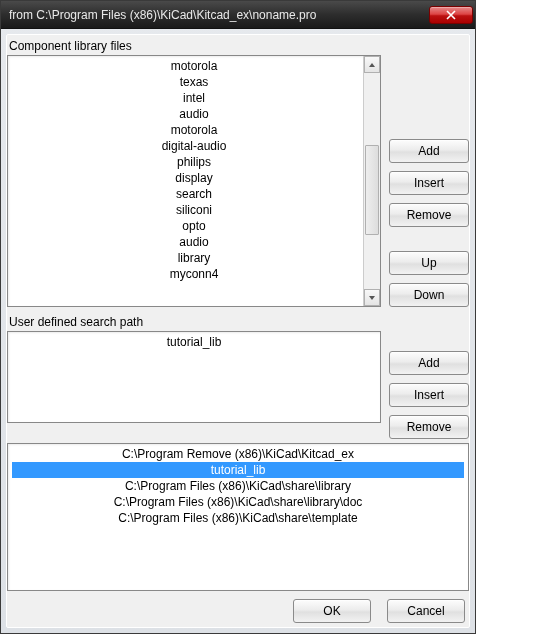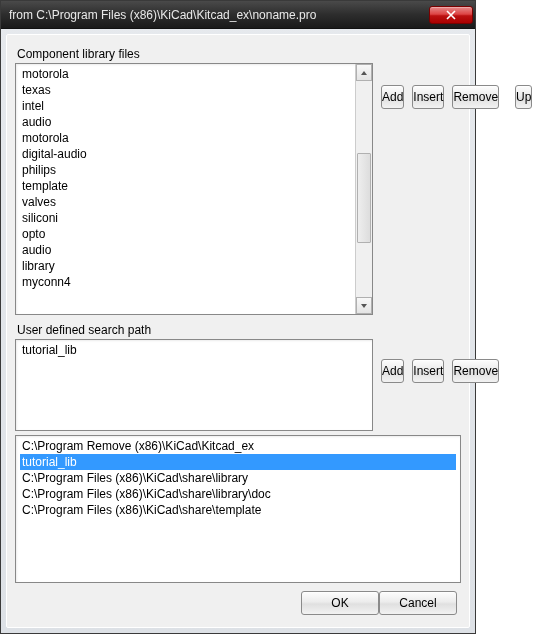--- a/index.html
+++ b/index.html
@@ -41,21 +41,20 @@
   border-radius: 3px;
   display: flex;
   align-items: center;
   justify-content: center;
   cursor: pointer;
   box-shadow: inset 0 1px 0 rgba(255,255,255,0.3);
 }
 .close-btn svg { width: 10px; height: 10px; }
 .content {
   flex: 1;
-  padding: 8px;
   display: flex;
   flex-direction: column;
   background: #f0f0f0;
   border: 1px solid #fff;
   margin: 5px;
   border-radius: 2px;
 }
 .section-label {
   font-size: 12px;
   color: #000;
@@ -80,20 +79,21 @@
   padding: 2px 4px;
   height: 100%;
   overflow: hidden;
 }
 .list-item {
   font-size: 12px;
   line-height: 16px;
   padding: 0 2px;
   cursor: default;
   white-space: nowrap;
+  text-align: center;
 }
 .list-item.selected {
   background: #3399ff;
   color: #fff;
 }
 .scrollbar {
   position: absolute;
   right: 0; top: 0; bottom: 0;
   width: 17px;
   background: #f0f0f0;
@@ -114,38 +114,40 @@
 .sb-thumb {
   position: absolute;
   left: 1px; right: 1px;
   background: linear-gradient(to right, #eee, #ddd);
   border: 1px solid #b0b0b0;
   border-radius: 1px;
 }
 .btncol {
   width: 80px;
   display: flex;
+  flex-direction: column;
   gap: 8px;
   padding-top: 22px;
+  justify-content: flex-end;
 }
 .btncol.search-col { padding-top: 20px; }
 .btn {
   height: 24px;
   background: linear-gradient(to bottom, #fdfdfd 0%, #ececec 45%, #e0e0e0 55%, #f2f2f2 100%);
   border: 1px solid #8a8a8a;
   border-radius: 3px;
   font-size: 12px;
   font-family: inherit;
   cursor: pointer;
   box-shadow: inset 0 1px 0 rgba(255,255,255,0.6);
 }
 .footer {
   display: flex;
   justify-content: flex-end;
-  gap: 0;
+  gap: 16px;
   padding: 8px 4px 4px 4px;
   margin-top: auto;
 }
 .footer .btn { width: 78px; height: 24px; }
 .spacer-sm { height: 4px; }
 .spacer-md { height: 8px; }
 .full-width { width: 100%; }
 </style>
 </head>
 <body>
@@ -166,22 +168,22 @@
     <div class="row">
       <div class="listbox component-list">
         <div class="list-inner" id="component-items">
             <div class="list-item">motorola</div>
             <div class="list-item">texas</div>
             <div class="list-item">intel</div>
             <div class="list-item">audio</div>
             <div class="list-item">motorola</div>
             <div class="list-item">digital-audio</div>
             <div class="list-item">philips</div>
-            <div class="list-item">template</div>
-            <div class="list-item">valves</div>
+            <div class="list-item">display</div>
+            <div class="list-item">search</div>
             <div class="list-item">siliconi</div>
             <div class="list-item">opto</div>
             <div class="list-item">audio</div>
             <div class="list-item">library</div>
             <div class="list-item">myconn4</div>
           </div>
         <div class="scrollbar">
           <div class="sb-btn">
               <svg viewBox="0 0 8 8">
                 <path d="M4 2 L7 6 L1 6 Z" fill="#555"></path>

